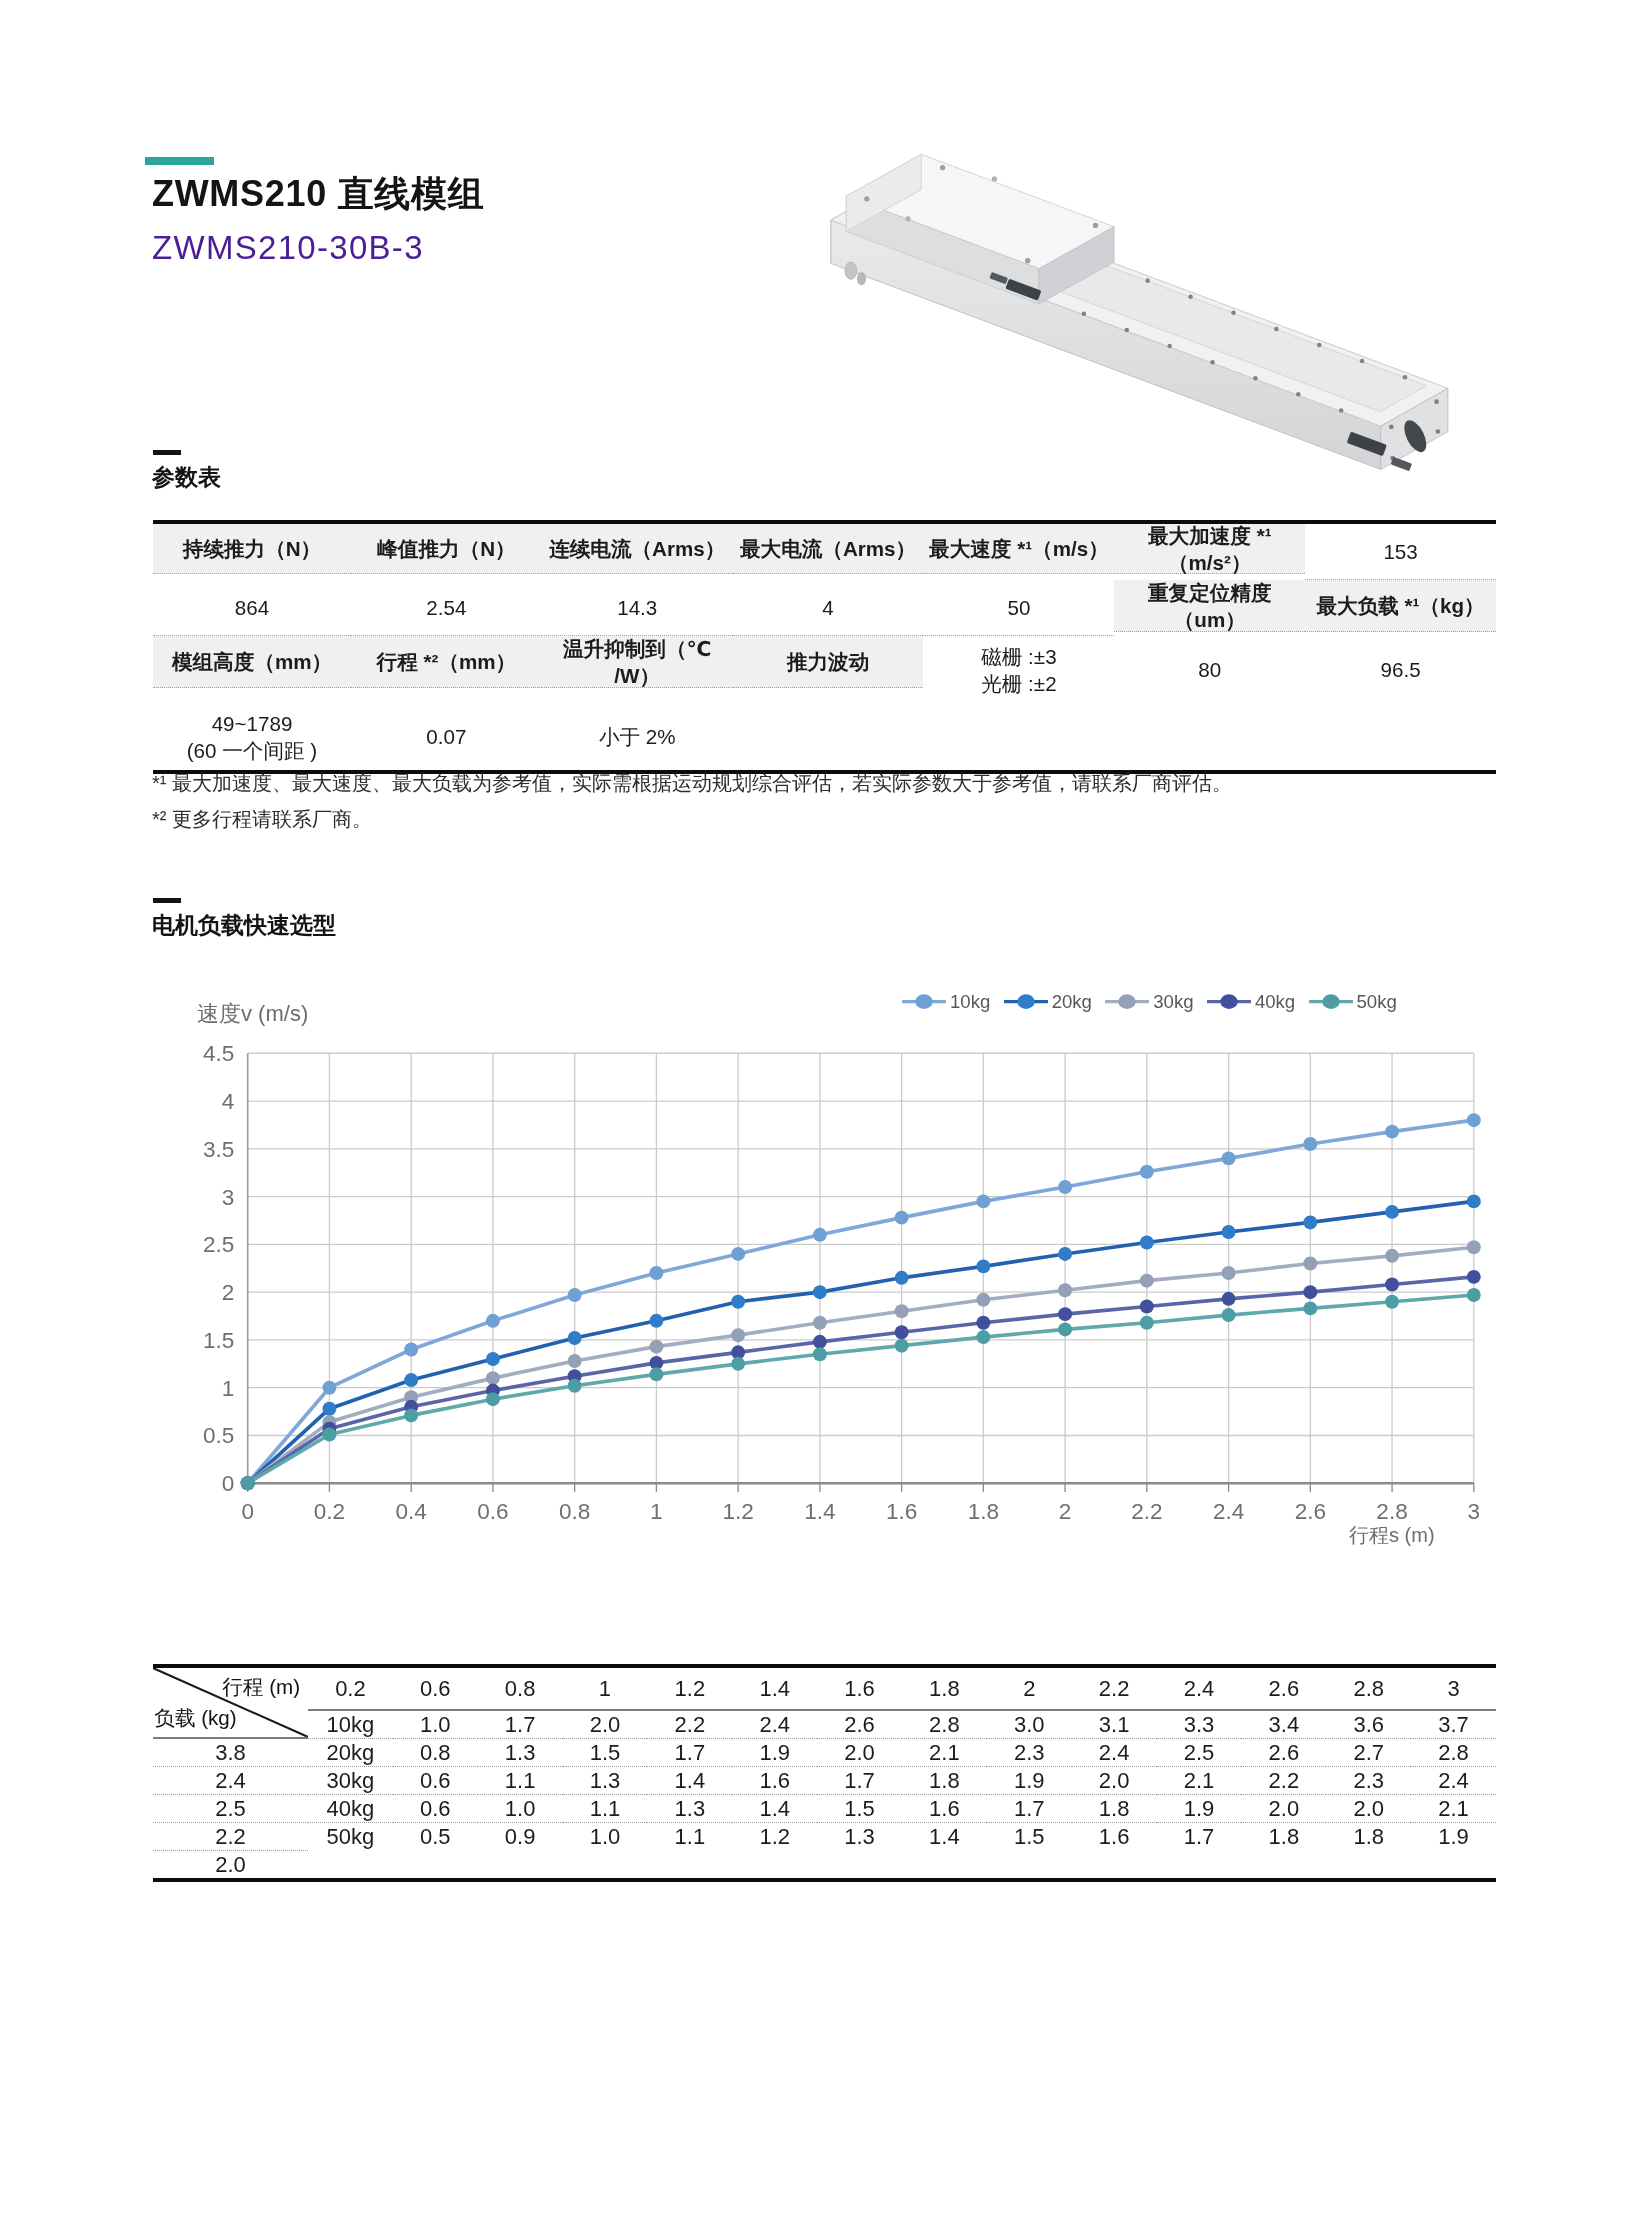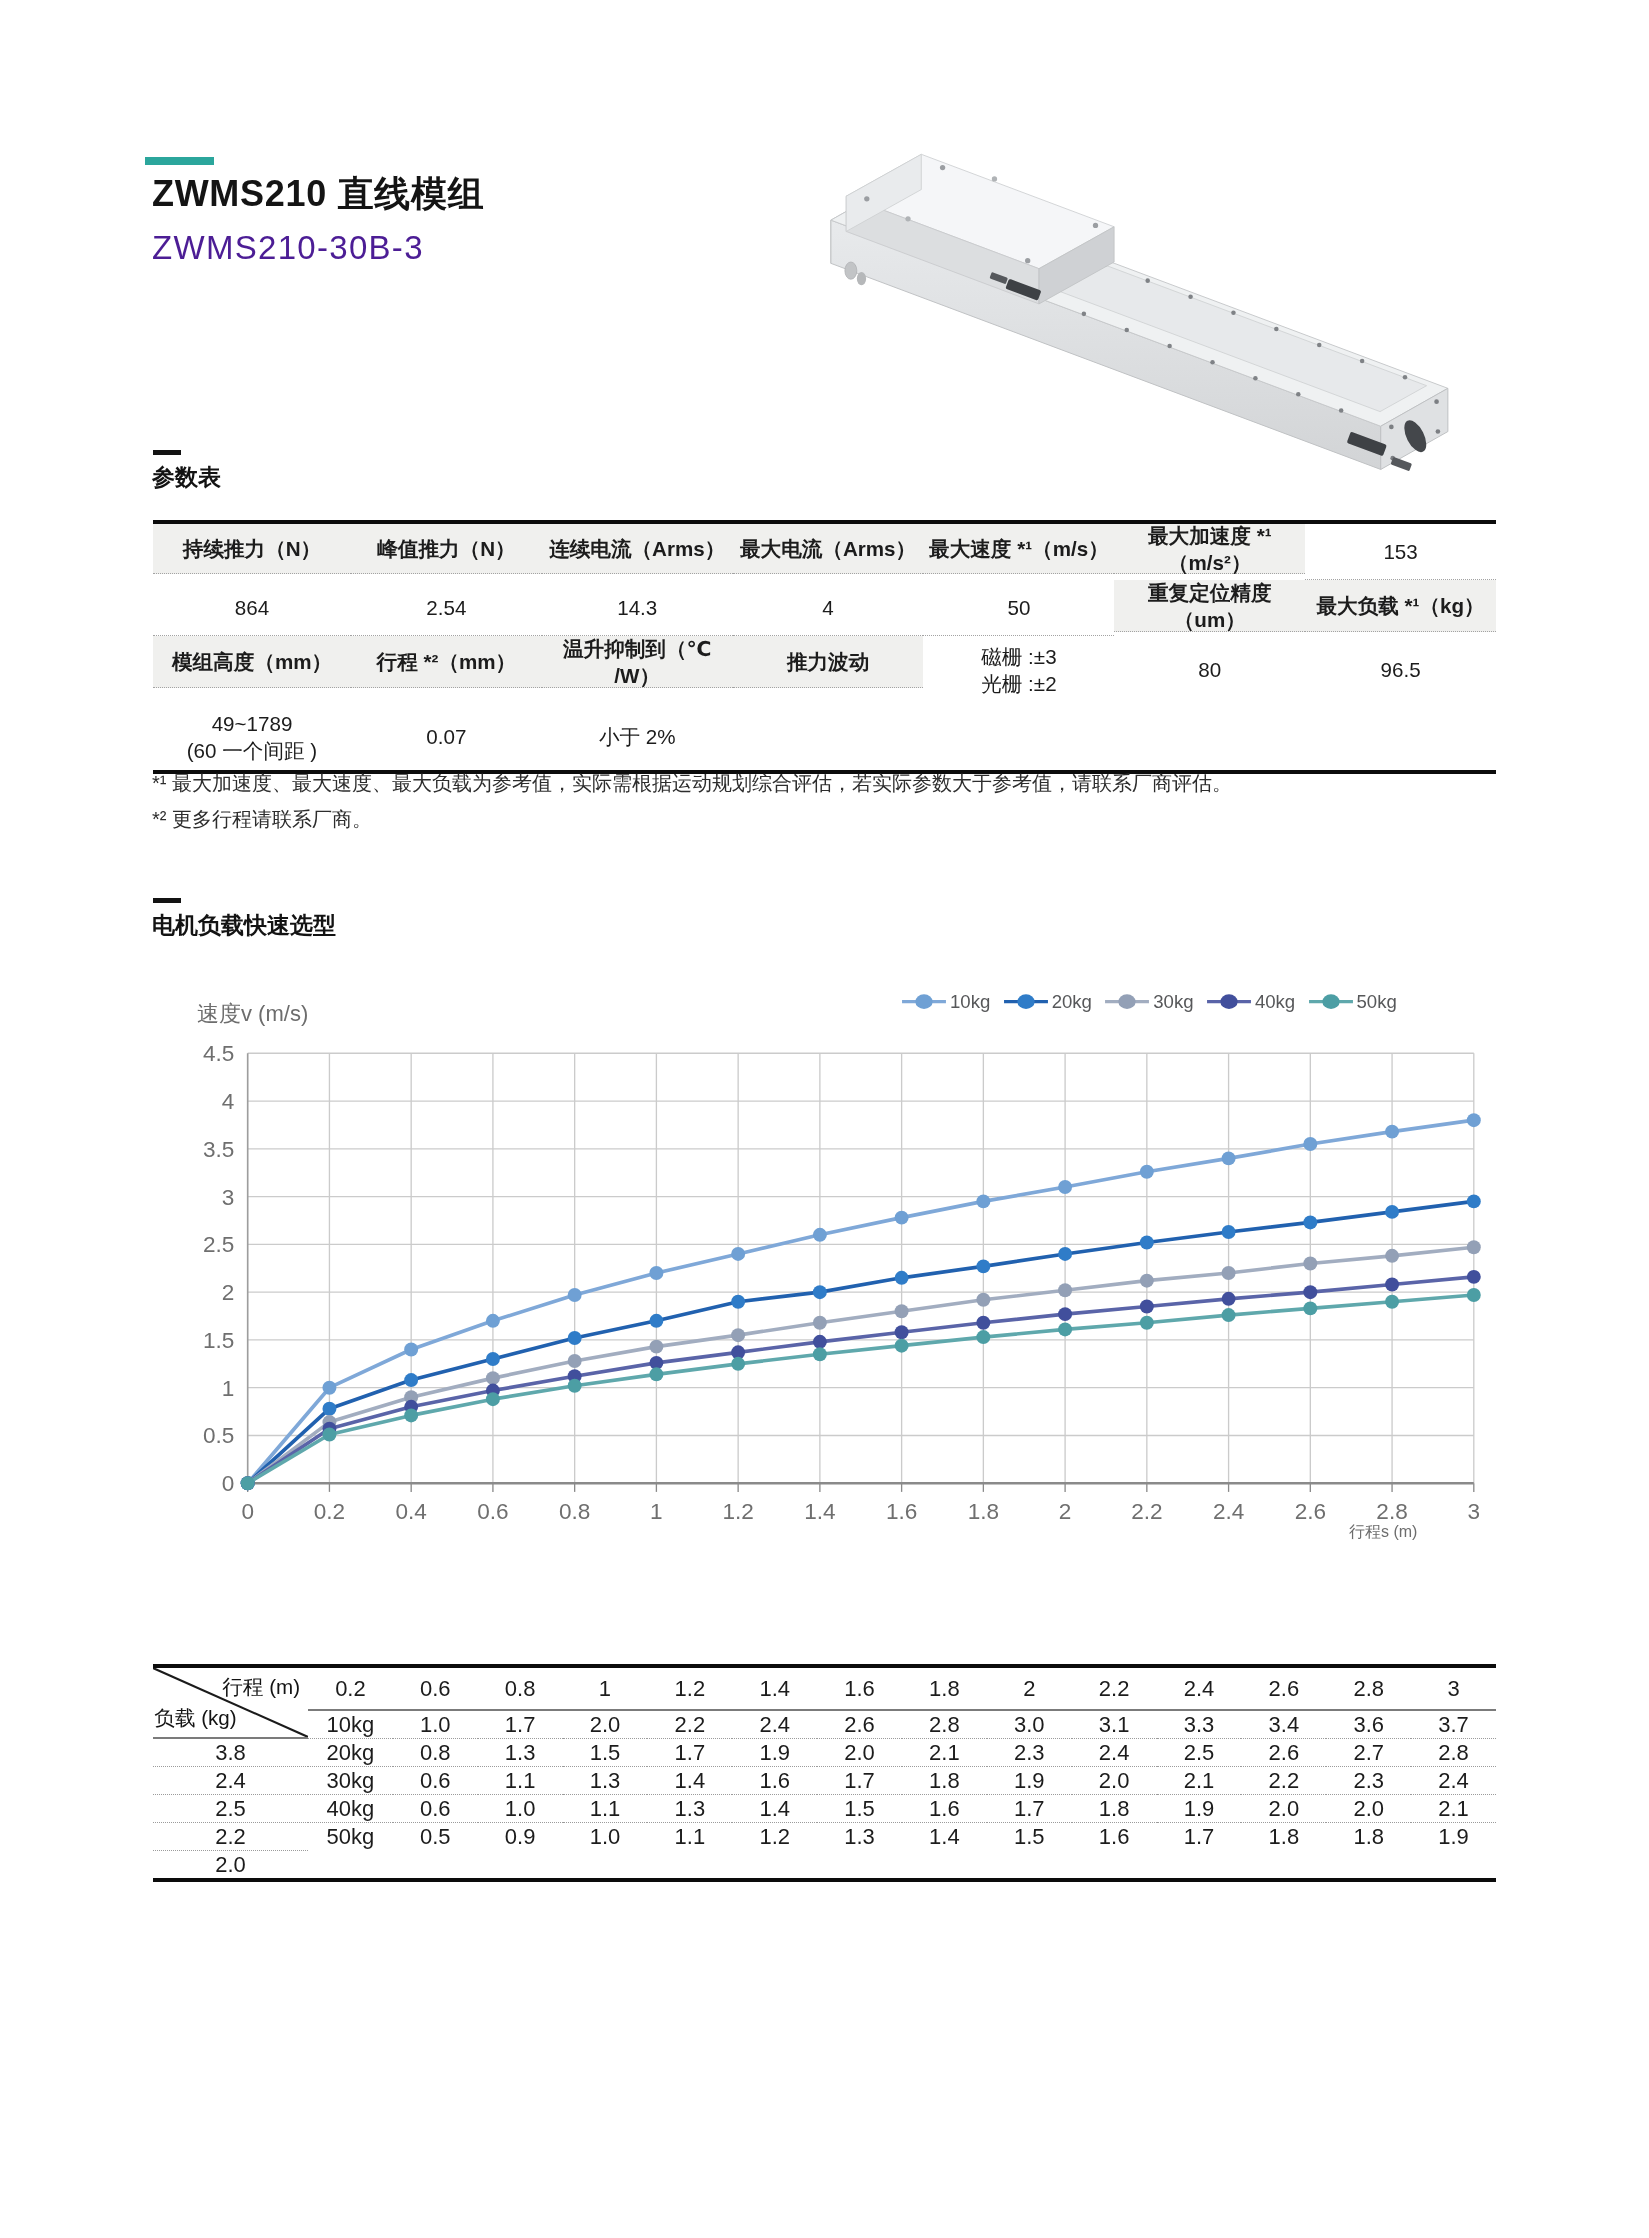--- a/index.html
+++ b/index.html
@@ -25,21 +25,21 @@
     text-align:center;font-size:20.6px;line-height:27px;color:#1c1c1c;border-bottom:1.3px dotted #a3a3a3;}
   .pt-h{background:#f0f0ee;font-weight:700;height:49px;}
   .pt-v1{height:55px;}
   .pt-h2{height:51px;}
   .pt-v2{height:67px;border-bottom:none;}
 
   .footnote{position:absolute;left:152px;font-size:20px;color:#2d2d2d;white-space:nowrap;}
 
   
   .y-axis-label{position:absolute;left:197px;top:999px;font-size:22px;color:#6d6d6d;}
-  .x-axis-label{position:absolute;left:1349px;top:1522px;font-size:16px;color:#6d6d6d;}
+  .x-axis-label{position:absolute;left:1349px;top:1522px;font-size:20px;color:#6d6d6d;}
   .legend{position:absolute;left:902px;top:991px;display:flex;align-items:center;}
   .leg-item{display:flex;align-items:center;margin-right:13.3px;}
   .leg-label{font-size:18.6px;color:#57585a;margin-left:4px;}
   .chart{position:absolute;left:153px;top:1038px;}
 
   
   .speed-table{position:absolute;left:153px;top:1664px;width:1343px;
     border-top:4px solid #0c0c0c;border-bottom:4px solid #0c0c0c;
     display:grid;grid-template-columns:155px repeat(14,1fr);font-size:22px;color:#1c1c1c;}
   .st-corner{grid-column:1;grid-row:1 / span 2;position:relative;border-bottom:2.7px solid #7b7b7b;}

